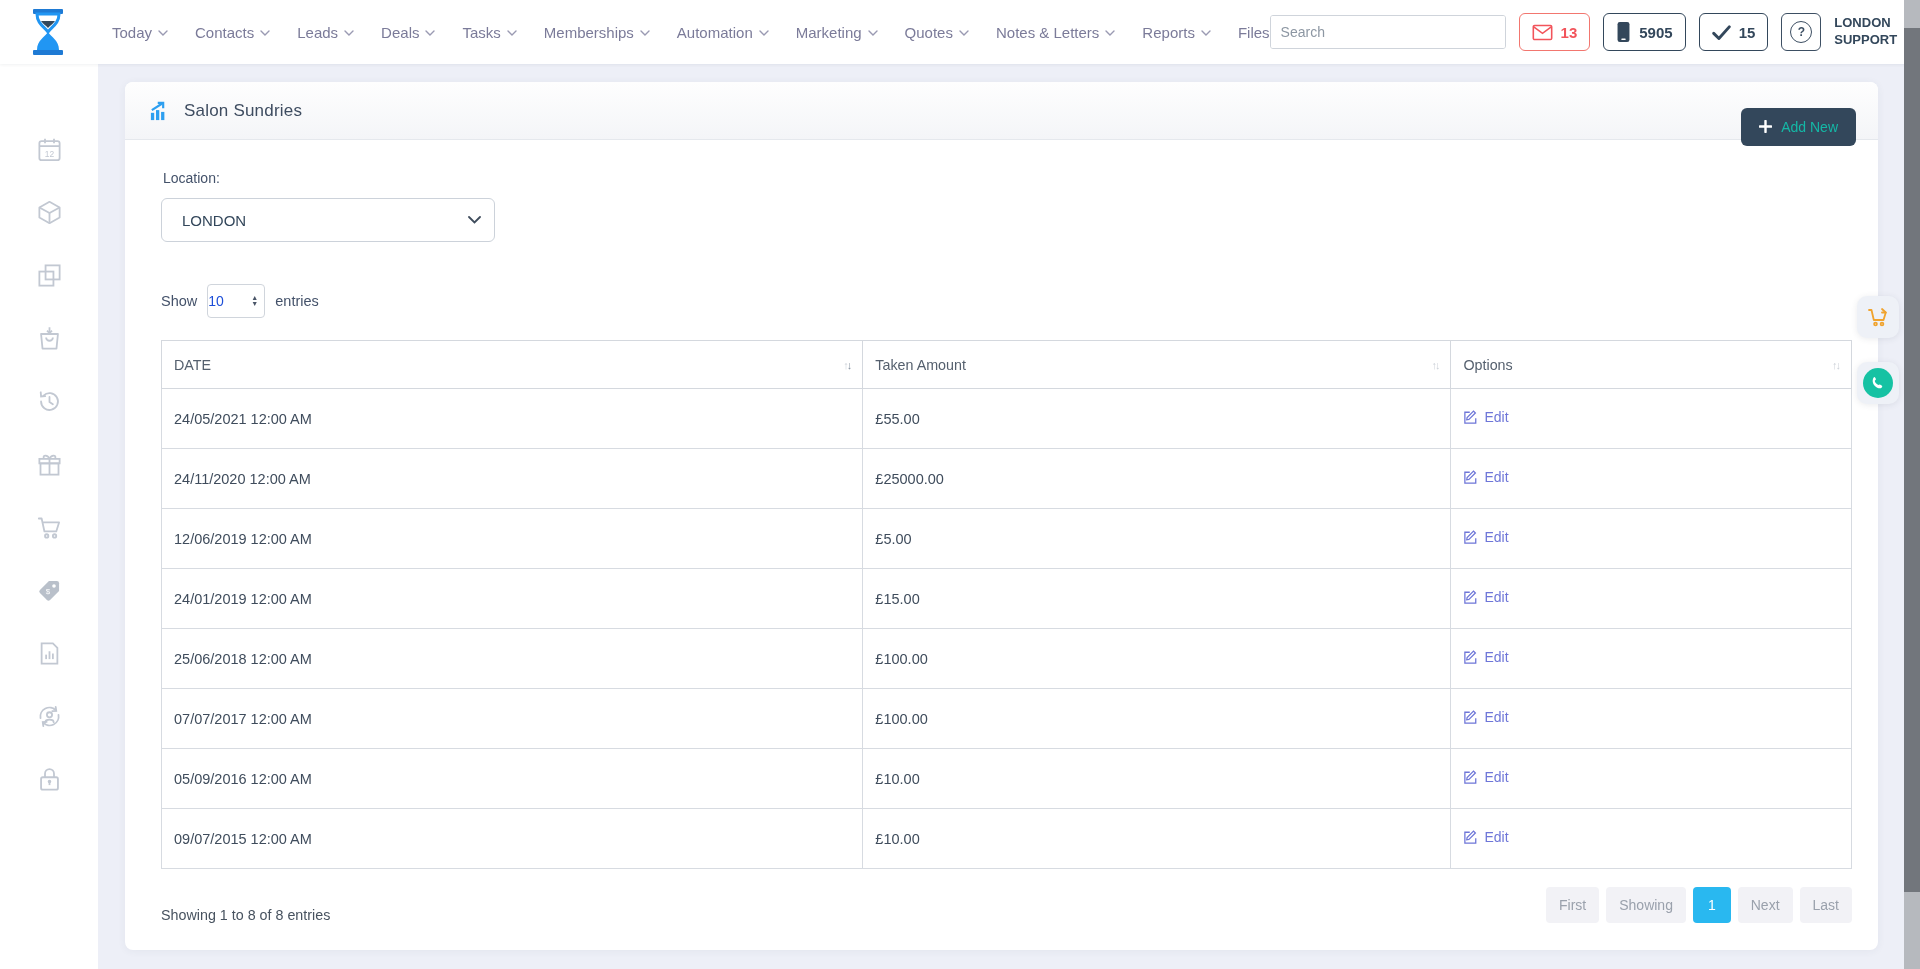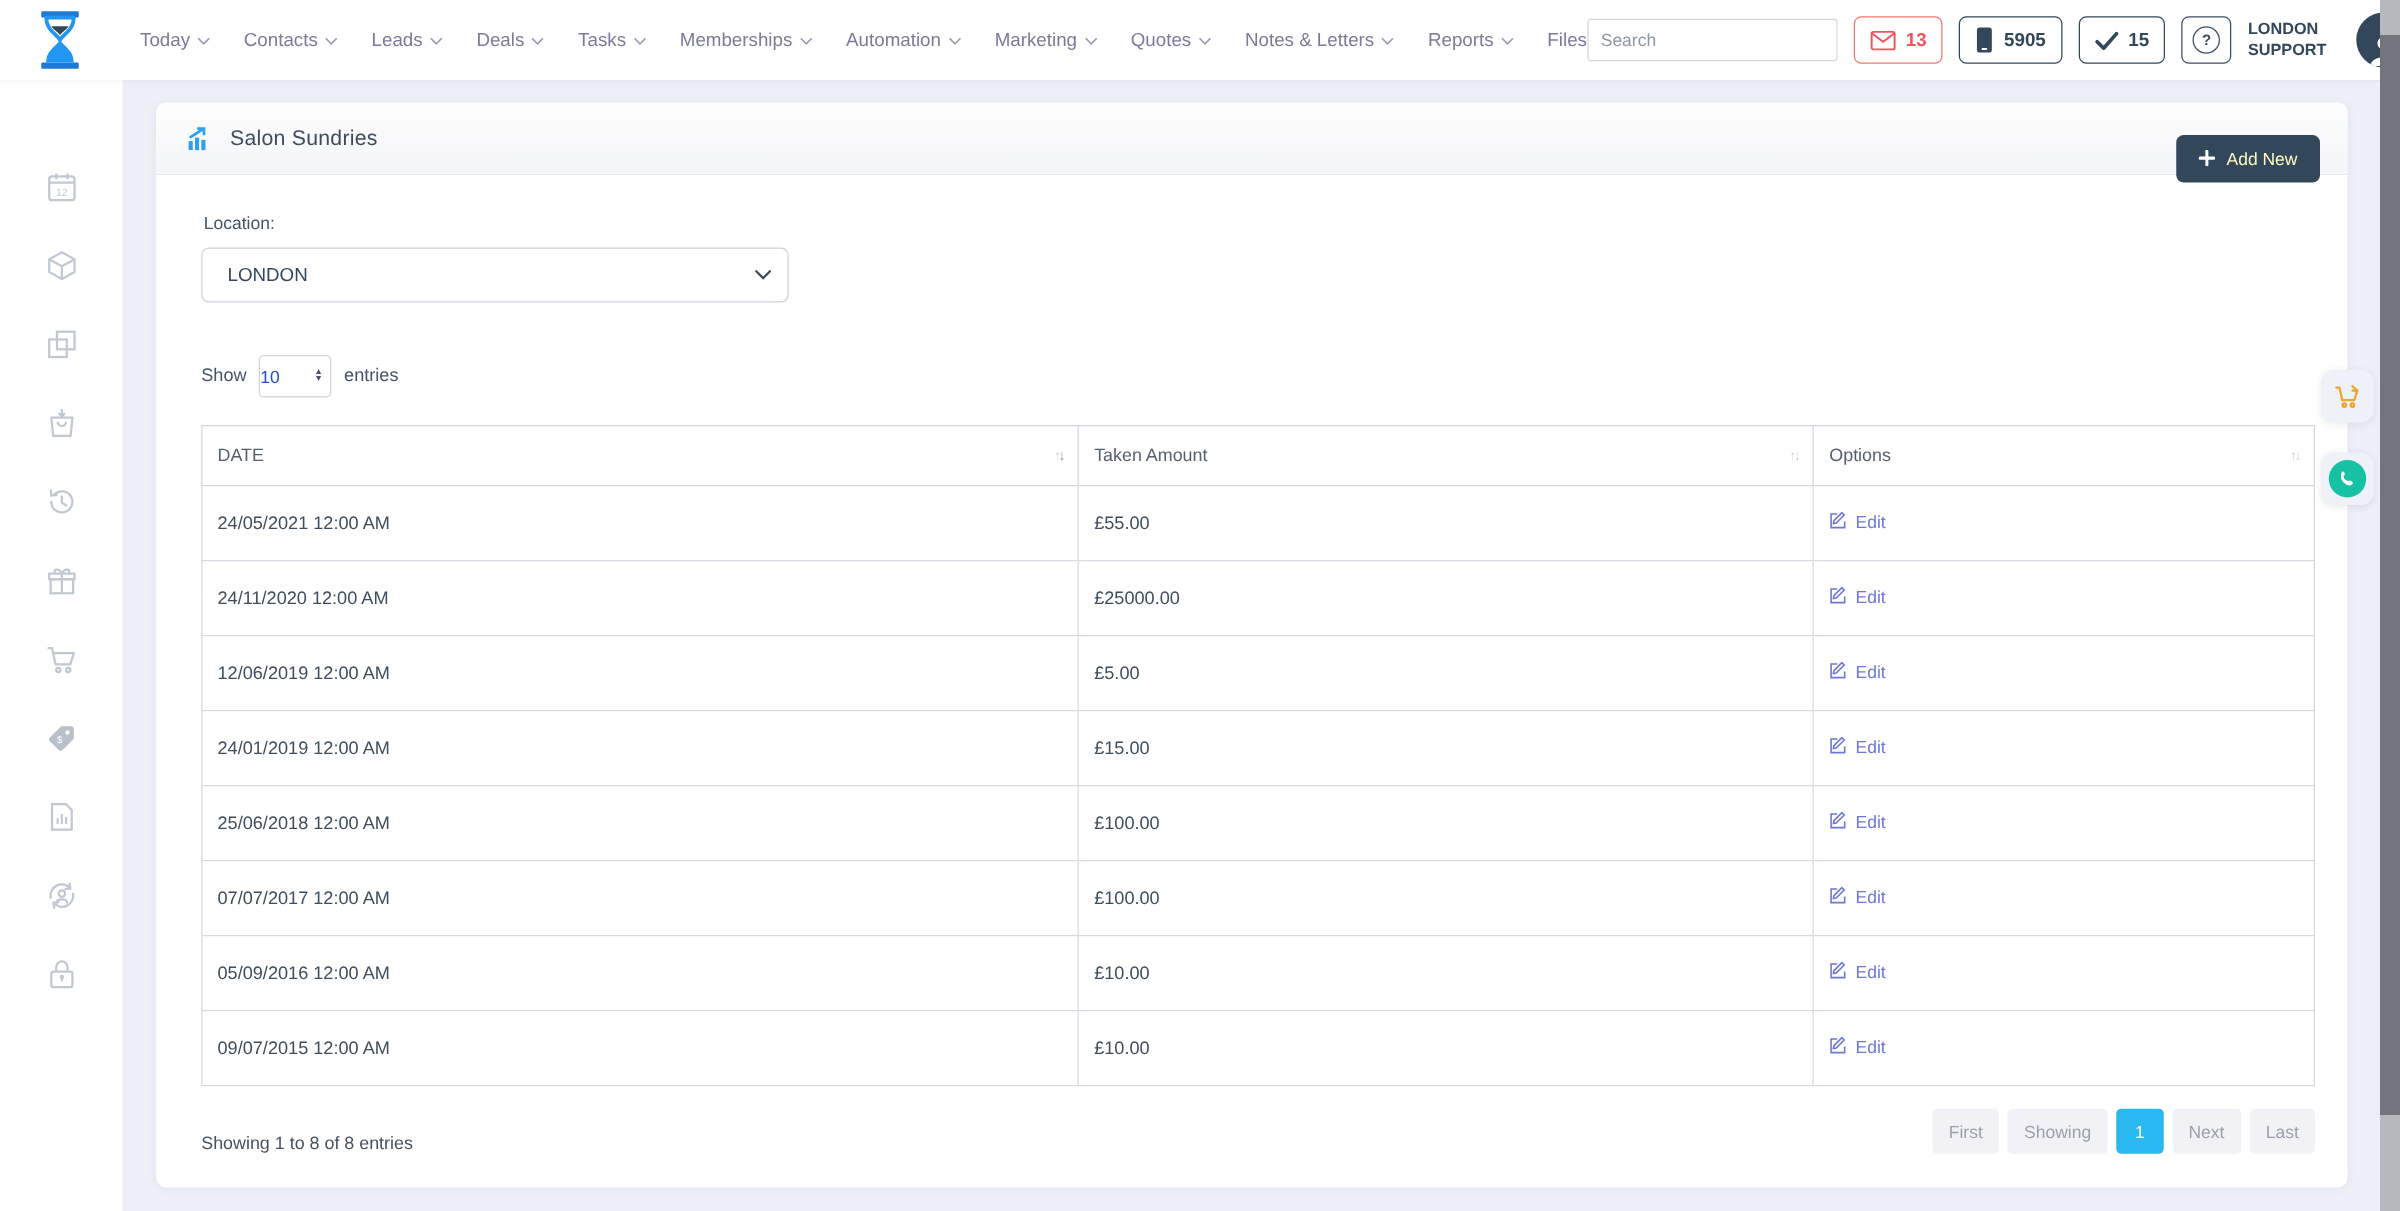--- a/index.html
+++ b/index.html
@@ -8,21 +8,21 @@
 
   
   .topbar { position:absolute; top:0; left:0; right:0; height:64px; background:#ffffff;
             display:flex; align-items:center; z-index:20; box-shadow:0 1px 3px rgba(40,50,70,.07); }
   .logo { margin-left:26px; width:48px; height:52px; display:flex; align-items:center; }
   .nav { display:flex; align-items:center; gap:27px; margin-left:42px; }
   .nav-item { display:flex; align-items:center; gap:6px; font-size:15px; color:#7b7b99; cursor:pointer; white-space:nowrap; }
   .nav-item svg { color:#9a9ab2; margin-top:2px; }
 
   .top-right { margin-left:auto; display:flex; align-items:center; gap:13px; margin-right:34px; }
-  .searchbox { display:flex; align-items:stretch; width:200px; height:34px; border:1px solid #cfd4db; border-radius:3px; background:#fff; overflow:hidden; }
+  .searchbox { display:flex; align-items:stretch; width:236px; height:34px; border:1px solid #cfd4db; border-radius:3px; background:#fff; overflow:hidden; }
   .searchbox input { border:0; outline:none; flex:1; padding:0 10px; font-size:14px; color:#3f4c5c; font-family:"Liberation Sans",sans-serif; }
   .searchbox input::placeholder { color:#8d97a3; }
 
   .badge { height:38px; display:flex; align-items:center; gap:8px; padding:0 12px;
            border:1.5px solid #33475b; border-radius:6px; font-size:15px; font-weight:bold; color:#33475b; background:#fff; cursor:pointer; }
   .badge.danger { border-color:#f2766f; color:#f2545b; }
   .help-badge { width:40px; height:38px; display:flex; align-items:center; justify-content:center;
                 border:1.5px solid #3d4f63; border-radius:6px; background:#fff; cursor:pointer; }
   .help-circle { width:22px; height:22px; border:1.5px solid #3d4f63; border-radius:50%; display:flex; align-items:center; justify-content:center;
                  font-size:12px; font-weight:bold; color:#3d4f63; }
@@ -36,28 +36,28 @@
   .side-icon { width:27px; height:27px; color:#c2c8d2; cursor:pointer; display:flex; }
 
   
   .main { position:absolute; top:64px; left:98px; right:16px; bottom:0; }
   .card { position:absolute; top:18px; left:27px; right:26px; bottom:19px; background:#fff; border-radius:8px;
           box-shadow:0 1px 8px rgba(50,60,80,.06); display:flex; flex-direction:column; }
   .card-header { height:58px; flex:0 0 58px; display:flex; align-items:center; justify-content:space-between;
                  padding:0 22px 0 24px; border-bottom:1px solid #e5e8ed; border-radius:8px 8px 0 0;
                  background:linear-gradient(180deg,#fefefe 0%,#f4f5f8 100%); }
   .card-title { display:flex; align-items:center; gap:13px; font-size:17px; color:#3e4c60; letter-spacing:.2px; }
-  .btn-addnew { display:flex; align-items:center; gap:9px; background:#33475b; color:#fef9c3; border:none; border-radius:6px;
+  .btn-addnew { display:flex; align-items:center; gap:9px; background:#33475b; color:#14b8a6; border:none; border-radius:6px;
                 height:38px; padding:0 18px; font-size:14px; font-family:"Liberation Sans",sans-serif; cursor:pointer;margin-top:32px; }
   .card-body { flex:1; padding:30px 26px 0 36px; position:relative; }
 
   .filter-label { font-size:14px; color:#43506
 
 2; color:#44526a; margin-bottom:12px; margin-left:2px; }
-  .select-wrap { position:relative; width:470px; }
+  .select-wrap { position:relative; width:334px; }
   .loc-select { width:100%; height:44px; border:1px solid #ccd2da; border-radius:6px; background:#fff; color:#33475b;
                 font-size:15px; padding:0 34px 0 20px; appearance:none; -webkit-appearance:none; outline:none; cursor:pointer; font-family:"Liberation Sans",sans-serif; }
   .select-chevron { position:absolute; right:14px; top:50%; transform:translateY(-50%); color:#3f4c5c; pointer-events:none; display:flex; }
 
   .show-row { display:flex; align-items:center; gap:10px; margin:42px 0 22px 0; font-size:14.5px; color:#44526a; }
   .pagesize-wrap { position:relative; }
   .pagesize { width:58px; height:34px; border:1px solid #d0d5dc; border-radius:4px; background:#fff; color:#1d4ed8;
               font-size:14px; padding:0 22px 0 0; appearance:none; -webkit-appearance:none; outline:none; cursor:pointer; font-family:"Liberation Sans",sans-serif; }
   .spinner { position:absolute; right:7px; top:50%; transform:translateY(-50%); display:flex; flex-direction:column; line-height:6px;
              font-size:7px; color:#4a5568; pointer-events:none; }

